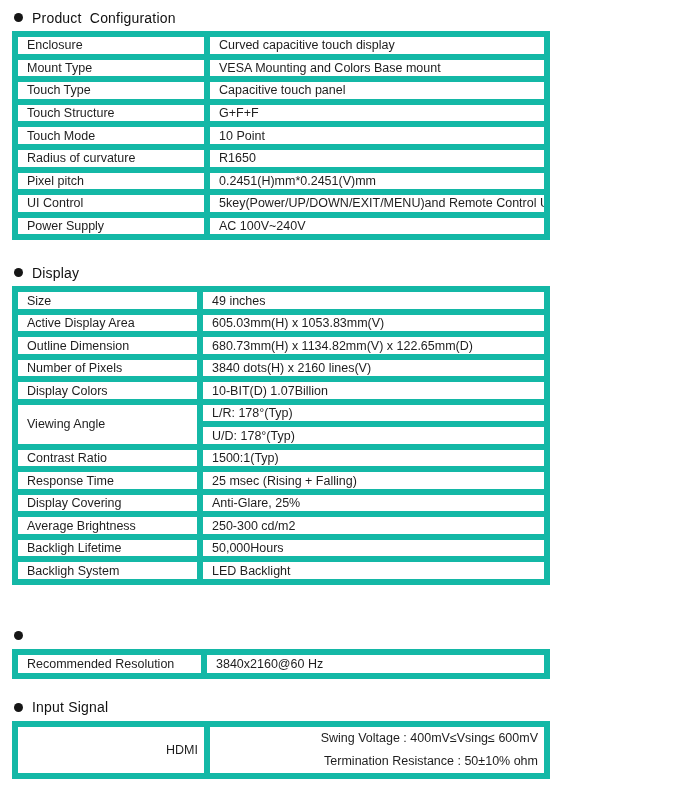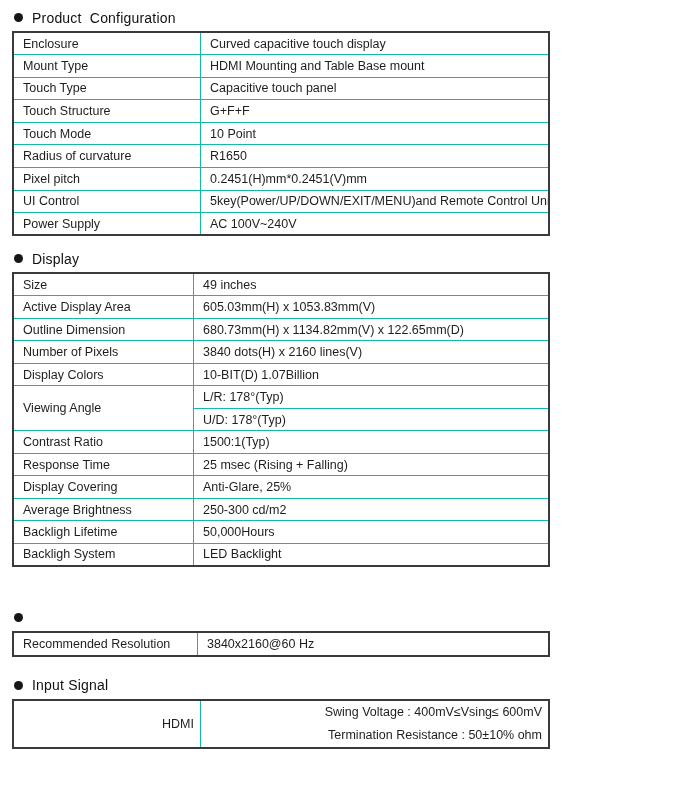--- a/index.html
+++ b/index.html
@@ -39,41 +39,41 @@
     letter-spacing: 0.2px;
     color: #111111;
   }
   table.spec {
     border-collapse: collapse;
     width: 538px;
     table-layout: fixed;
     border: 2px solid #3a3a3a;
   }
   table.spec td {
-    border: 1px solid #14b8a6;
+    border: 6px solid #14b8a6;
     font-size: 12.5px;
     padding: 0 6px 0 9px;
     vertical-align: middle;
     overflow: hidden;
     white-space: nowrap;
   }
   table.spec td.label { width: var(--labelw); }
   table.spec tr { height: var(--rowh); }
   table.t1 { --labelw: 171px; --rowh: 22.6px; }
   table.t2 { --labelw: 164px; --rowh: 22.5px; }
   table.t3 { --labelw: 168px; --rowh: 24px; }
   table.t4 { --labelw: 171px; --rowh: 23px; }
   table.spec td.multiline { padding: 0; margin-left: 31px; }
   table.spec td.multiline .vline {
     height: 23px;
     line-height: 23px;
     padding: 0 6px 0 9px;
   }
   table.spec tr.tall { height: 47px; }
-  .sec-display  { margin-top: 14px; }
+  .sec-display  { margin-top: 24px; }
   .sec-inputres { margin-top: 42px; }
   .sec-inputsig { margin-top: 20px; text-align: right; }
 </style>
 </head>
 <body>
 
 <div class="page">
 
   <section>
     <div class="sec-title">
@@ -81,21 +81,21 @@
       <span class="sec-label">Product  Configuration</span>
     </div>
     <table class="spec t1">
         <tbody>
           <tr>
             <td class="label">Enclosure</td>
             <td class="value">Curved capacitive touch display</td>
           </tr>
           <tr>
             <td class="label">Mount Type</td>
-            <td class="value">HDMI Mounting and Table Base mount</td>
+            <td class="value">VESA Mounting and Colors Base mount</td>
           </tr>
           <tr>
             <td class="label">Touch Type</td>
             <td class="value">Capacitive touch panel</td>
           </tr>
           <tr>
             <td class="label">Touch Structure</td>
             <td class="value">G+F+F</td>
           </tr>
           <tr>

